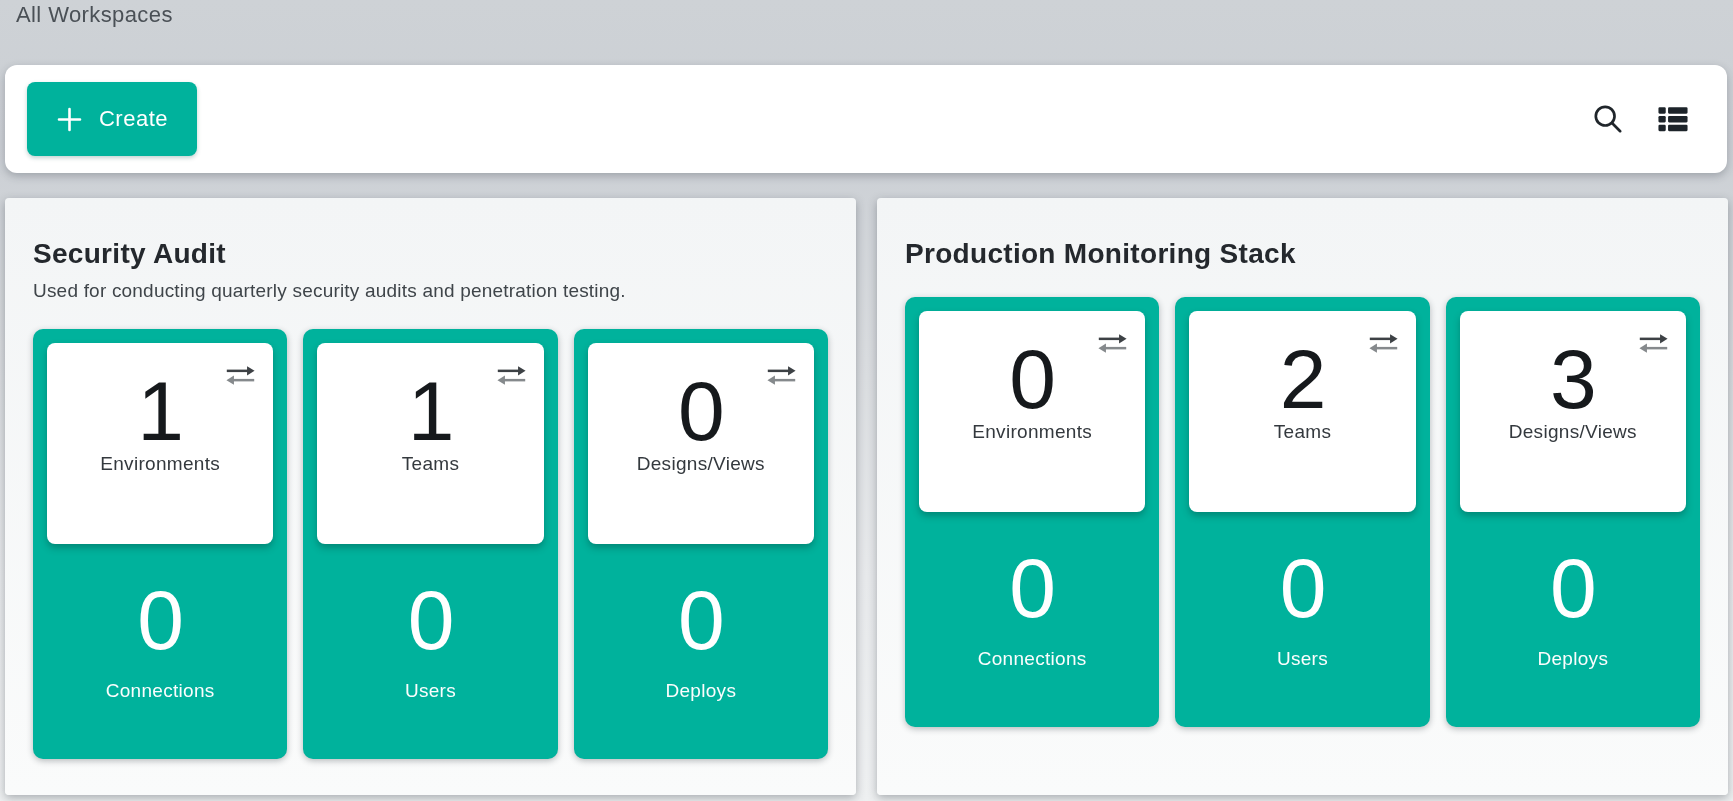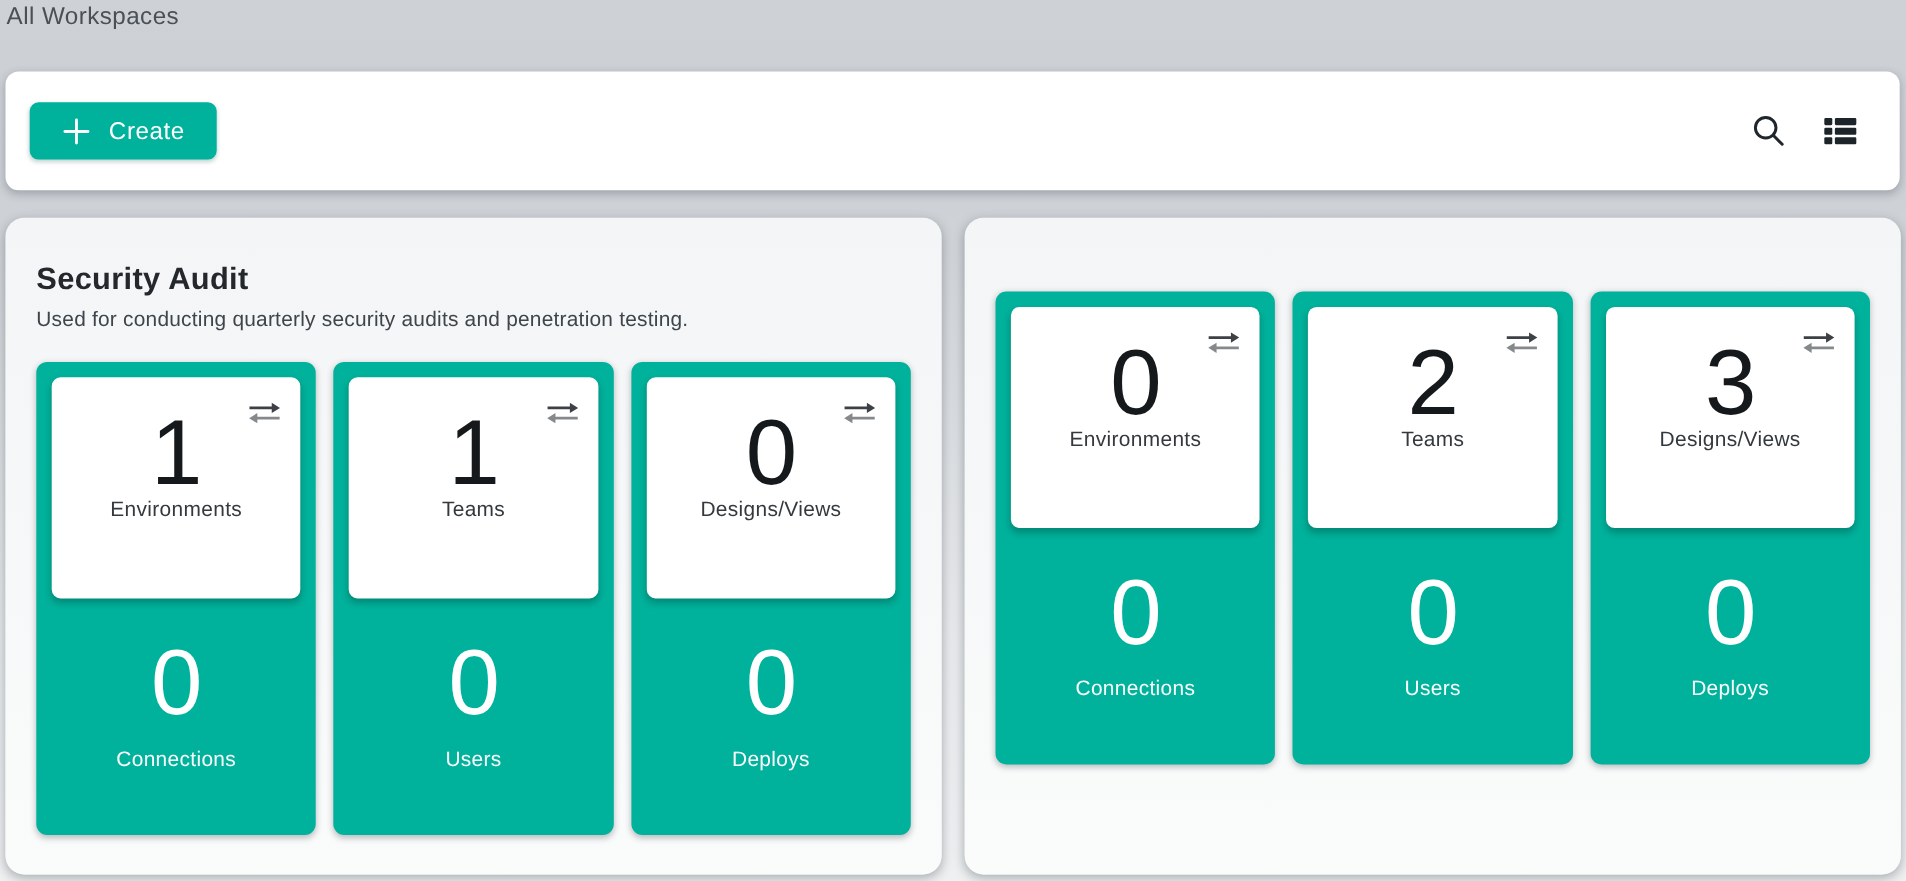--- a/index.html
+++ b/index.html
@@ -4,49 +4,49 @@
 <style>
   html, body { margin:0; padding:0; }
   body {
     width:1733px; height:801px;
     position:relative;
     overflow:hidden;
     font-family:"Liberation Sans", sans-serif;
     background:linear-gradient(180deg, #ced2d6 0%, #cbcfd4 18%, #d9dcdf 45%, #e7e9eb 72%, #eef0f1 100%);
   }
   .page-title{
-    position:absolute; left:6px; top:2px;
+    position:absolute; left:16px; top:2px;
     font-size:22px; font-weight:500; color:#4a5056; letter-spacing:.4px;
   }
   
   .toolbar{
     position:absolute; left:5px; right:6px; top:65px; height:108px;
     background:#ffffff; border-radius:12px;
     box-shadow:0 3px 8px rgba(40,48,56,.28);
     display:flex; align-items:center;
     padding:0 22px; box-sizing:border-box;
   }
   .create-btn{
-    width:170px; height:52px; border:none; cursor:pointer;
+    width:170px; height:74px; border:none; cursor:pointer;
     background:#00B29C; color:#fff; border-radius:8px;
     font-family:inherit; font-size:22px; letter-spacing:.5px;
     display:flex; align-items:center; justify-content:center; gap:16px;
     box-shadow:0 2px 4px rgba(0,80,70,.25);
   }
   .toolbar-icons{ margin-left:auto; display:flex; align-items:center; gap:30px; padding-right:14px; }
   .icon-btn{ background:none; border:none; padding:0; cursor:pointer; display:flex; align-items:center; }
   
   .cards{
     position:absolute; left:5px; right:5px; top:198px; bottom:6px;
     display:flex; gap:21px;
   }
   .workspace-card{
     flex:1; min-width:0;
     background:linear-gradient(180deg,#f3f5f6 0%, #fafbfb 100%);
-    border-radius:17px;
+    border-radius:4px;
     box-shadow:0 3px 10px rgba(40,48,56,.35);
     padding:40px 28px 0 28px; box-sizing:border-box;
   }
   .ws-name{
     margin:0; font-size:28px; font-weight:600; color:#24282d; letter-spacing:.3px;
   }
   .ws-desc{
     margin:10px 0 0 0; font-size:19px; color:#3f454a; letter-spacing:.2px;
   }
   .tiles{ display:flex; gap:16px; margin-top:27px; }
@@ -179,20 +179,21 @@
         <div class="stat-bottom">
           <div class="stat-num">0</div>
           <div class="stat-label">Deploys</div>
         </div>
       </div>
 
     </div>
   </section>
 
   <section class="workspace-card">
+    <h2 class="ws-name">Production Monitoring Stack</h2>
     <div class="tiles">
 
       <div class="stat-tile">
         <div class="stat-top">
           <span class="swap-icon">
             <svg width="31" height="21" viewBox="0 0 26 17">
                 <path d="M1.5 4.6h18" stroke="#3d4145" stroke-width="2.1"></path>
                 <path d="M18.5 0.7l6.3 3.9-6.3 3.9z" fill="#3d4145"></path>
                 <path d="M24.5 12.4h-18" stroke="#85898c" stroke-width="2.1"></path>
                 <path d="M7.5 8.5l-6.3 3.9 6.3 3.9z" fill="#85898c"></path>

